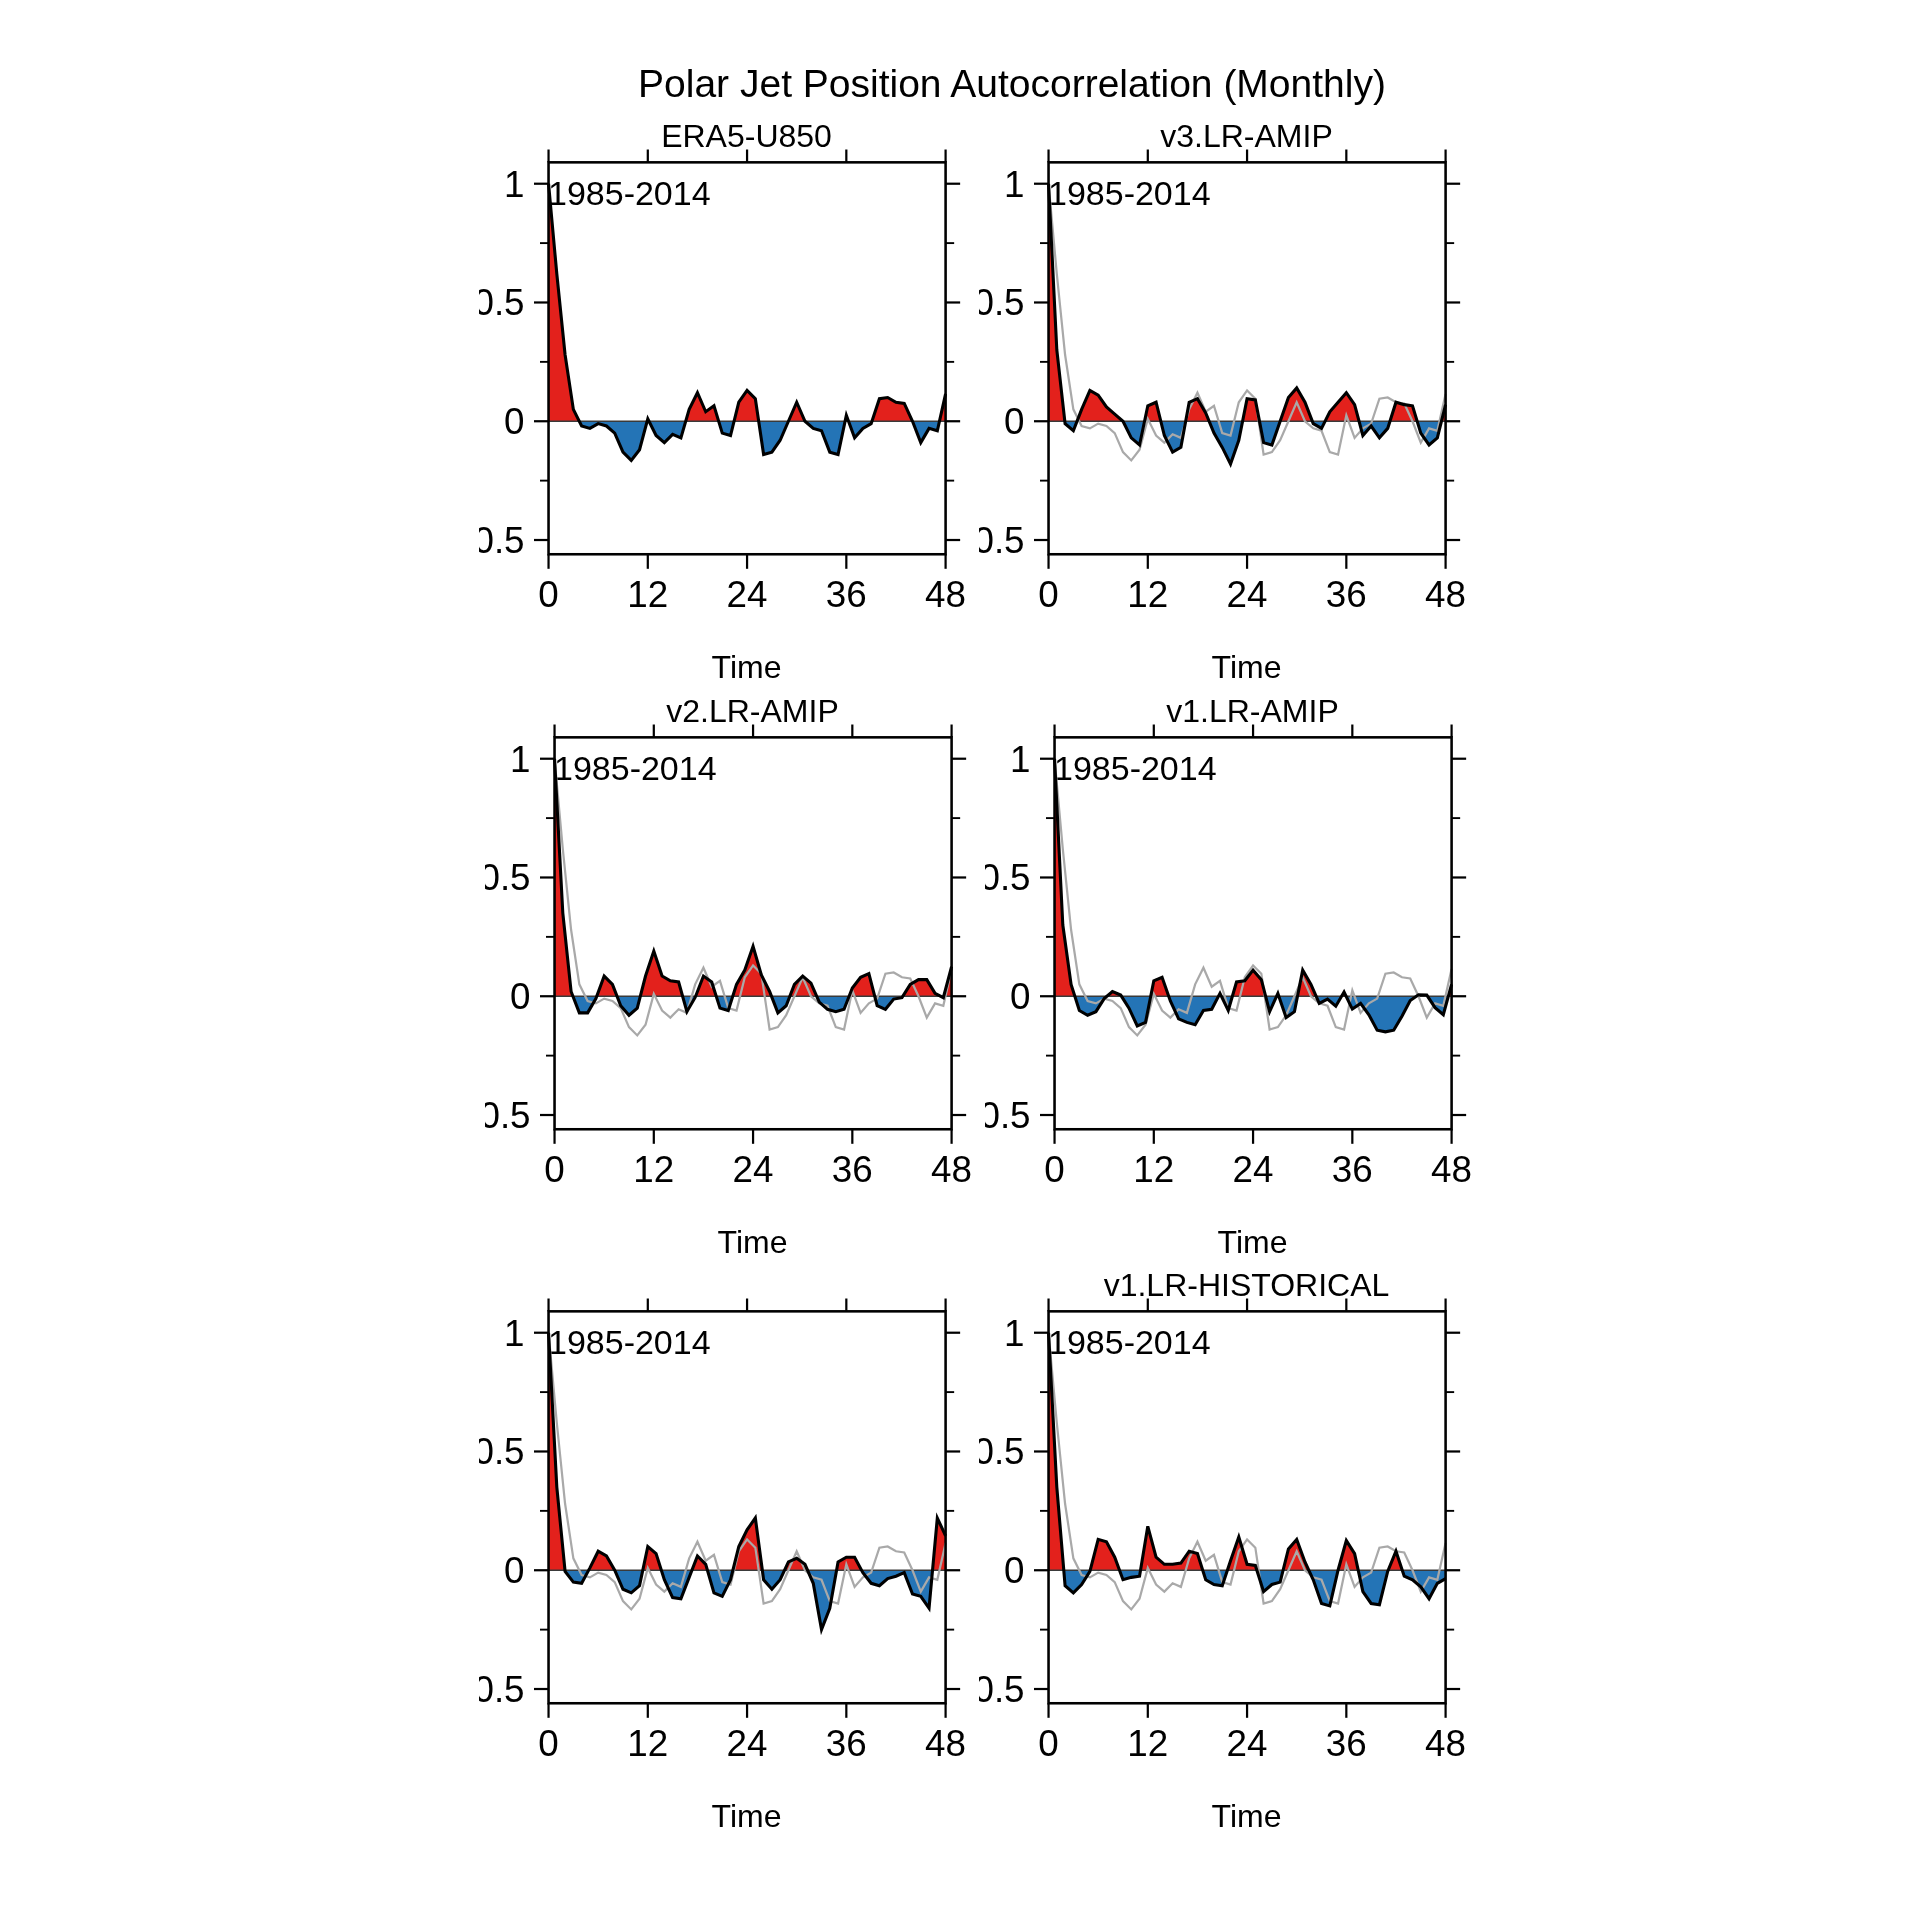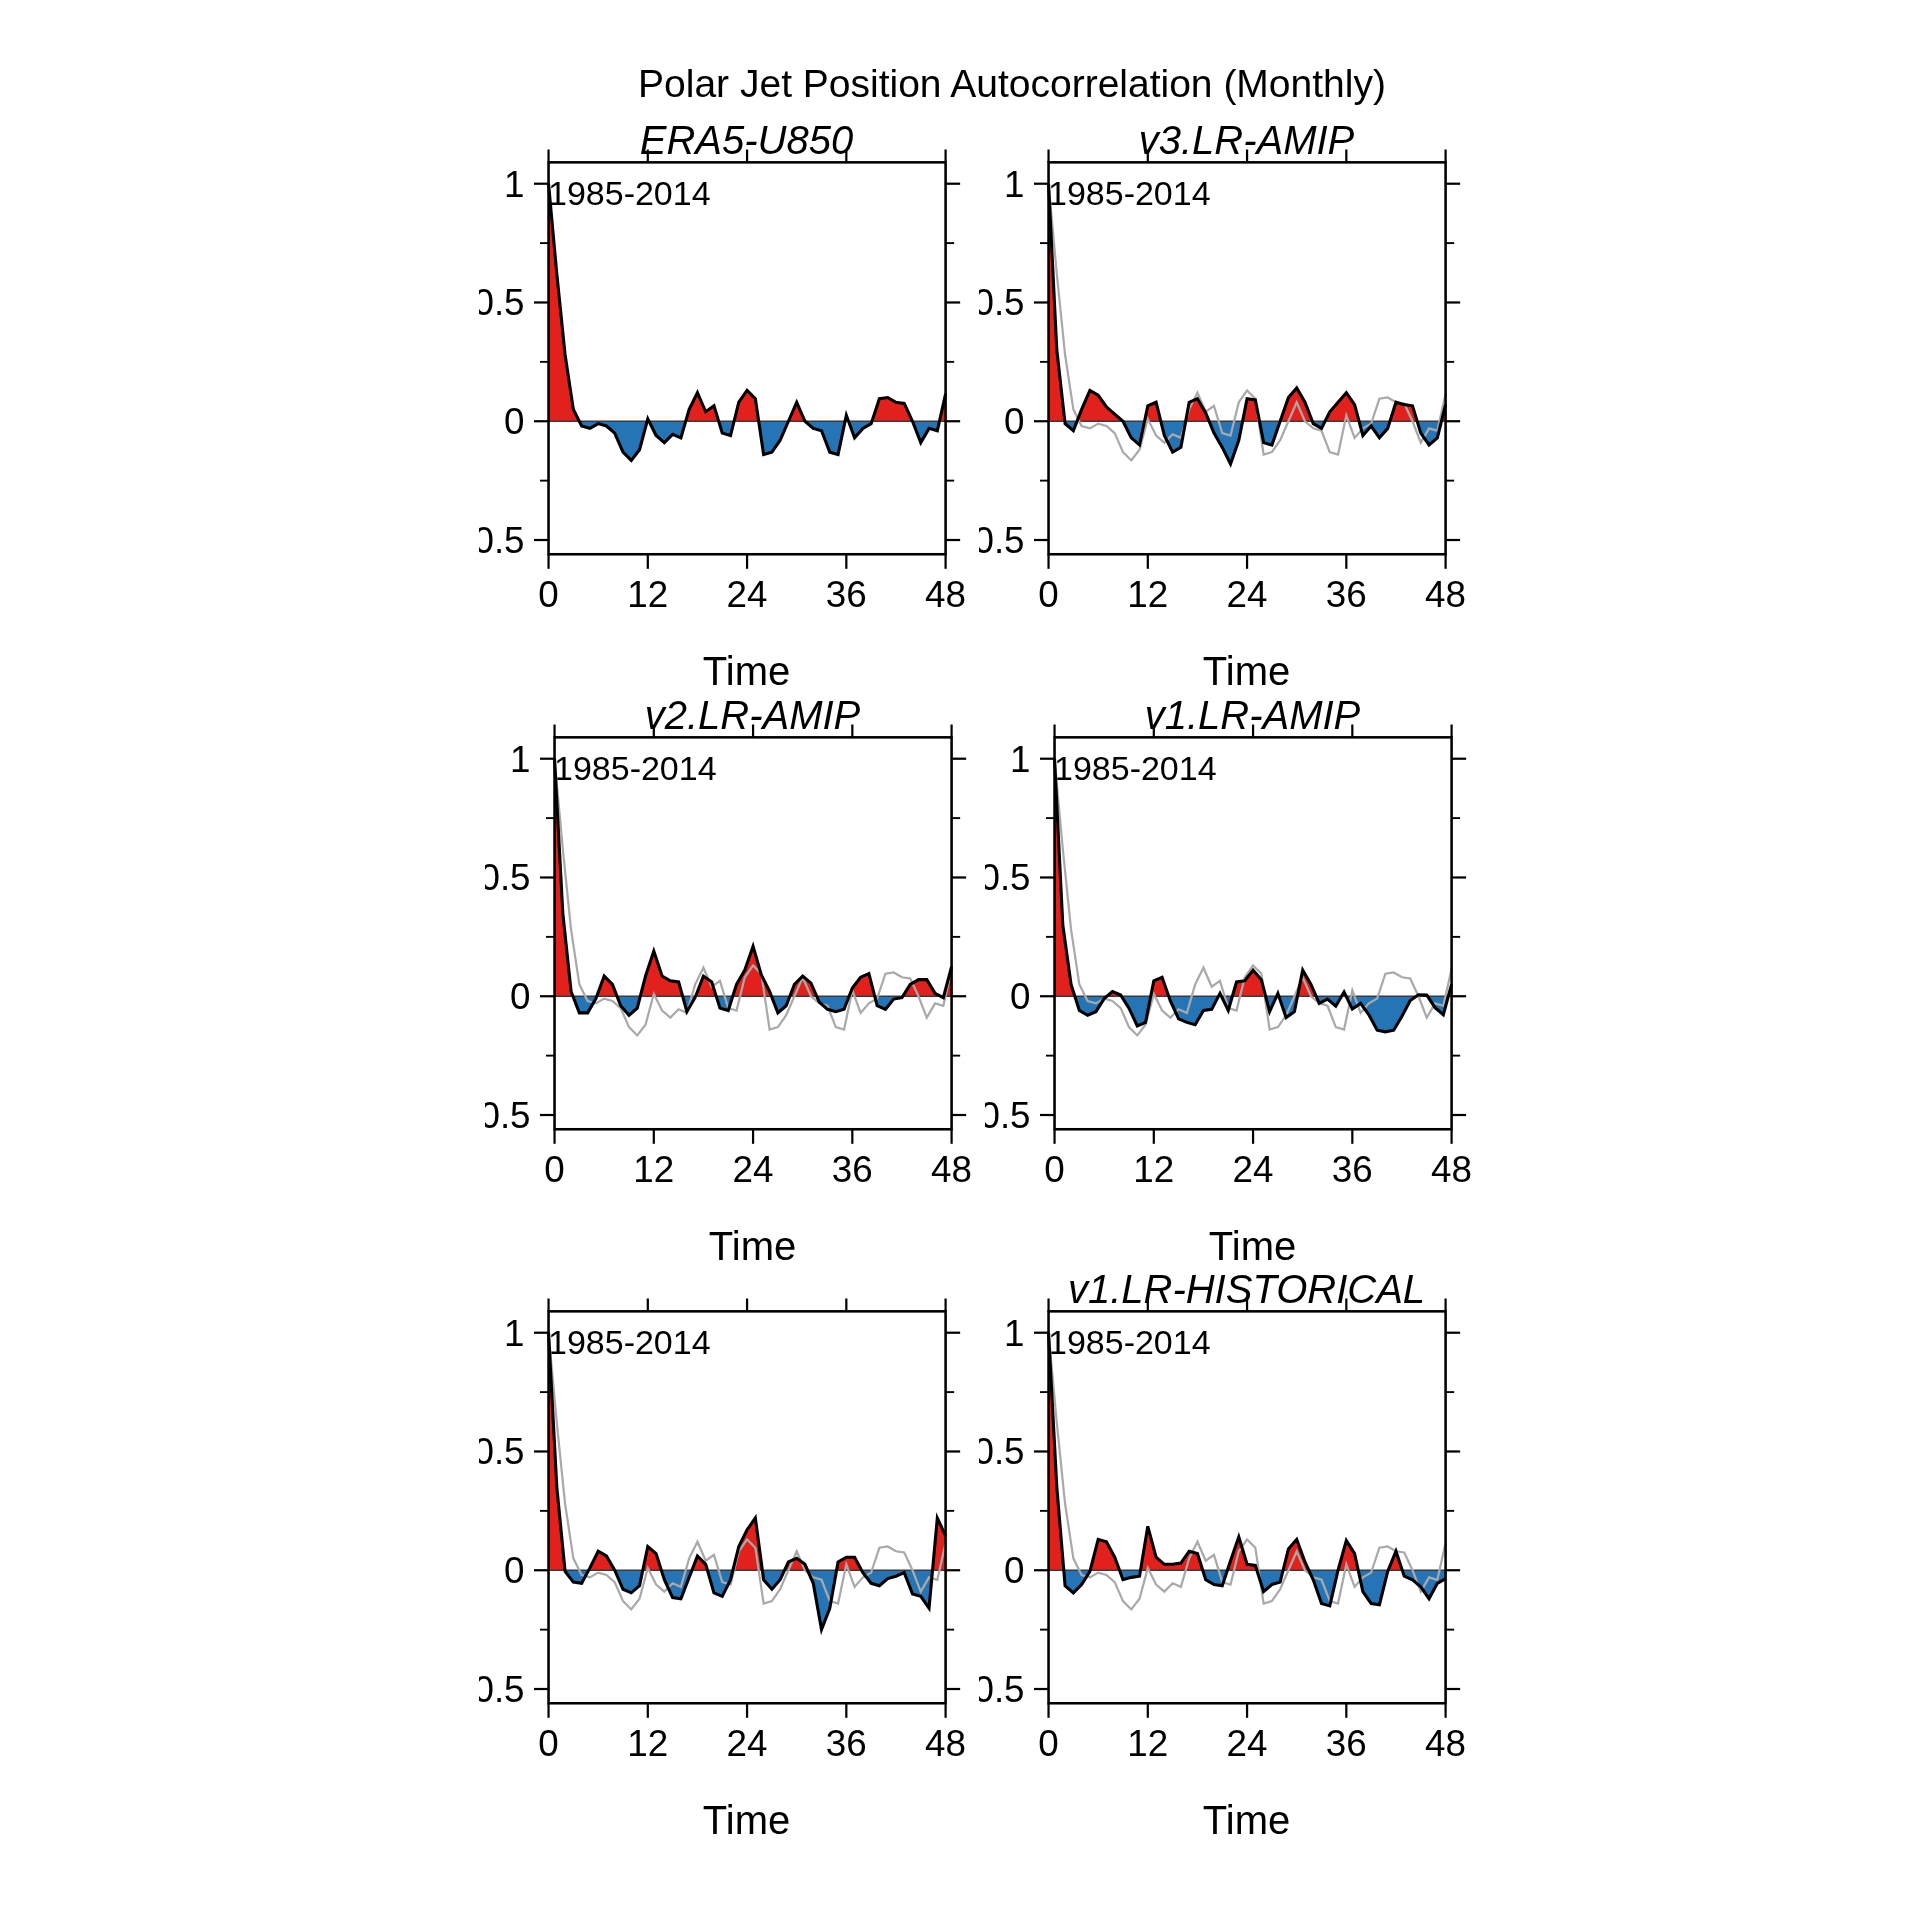--- a/index.html
+++ b/index.html
@@ -4,25 +4,25 @@
 <style>
   html,body{margin:0;padding:0;background:#ffffff;}
   body{width:1926px;height:1926px;position:relative;overflow:hidden;
        font-family:"Liberation Sans", sans-serif;color:#000;}
   .main-title{position:absolute;left:479px;top:36px;width:1066px;text-align:center;
        font-size:39px;font-weight:400;}
   .panel{position:absolute;width:531px;height:599px;}
   .panel.col1{left:479px;} .panel.col2{left:979px;}
   .panel.row1{top:111px;} .panel.row2{top:686px;margin-left:6px;} .panel.row3{top:1260px;}
   .panel-title{position:absolute;left:69px;top:6.8px;width:397px;text-align:center;
-       font-size:40px;font-weight:400;font-style:italic;}
+       font-size:32px;font-weight:400;}
   .panel-annotation{position:absolute;left:69px;top:63px;width:382px;text-align:left;
        font-size:34px;}
   .panel-xlabel{position:absolute;left:69px;top:538px;width:397px;text-align:center;
-       font-size:40px;}
+       font-size:32px;}
   svg.plot{position:absolute;left:0;top:0;}
   .tick-label{font:43px "Liberation Sans", sans-serif;fill:#000;}
 </style>
 </head>
 <body>
 
 <h1 class="main-title">Polar Jet Position Autocorrelation (Monthly)</h1>
 
 <section class="panel row1 col1">
   <div class="panel-title">ERA5-U850</div>

